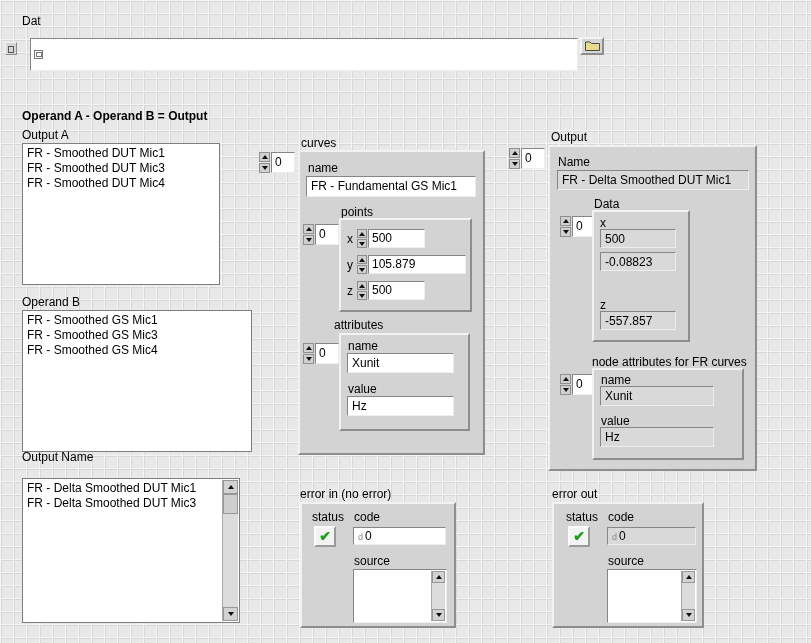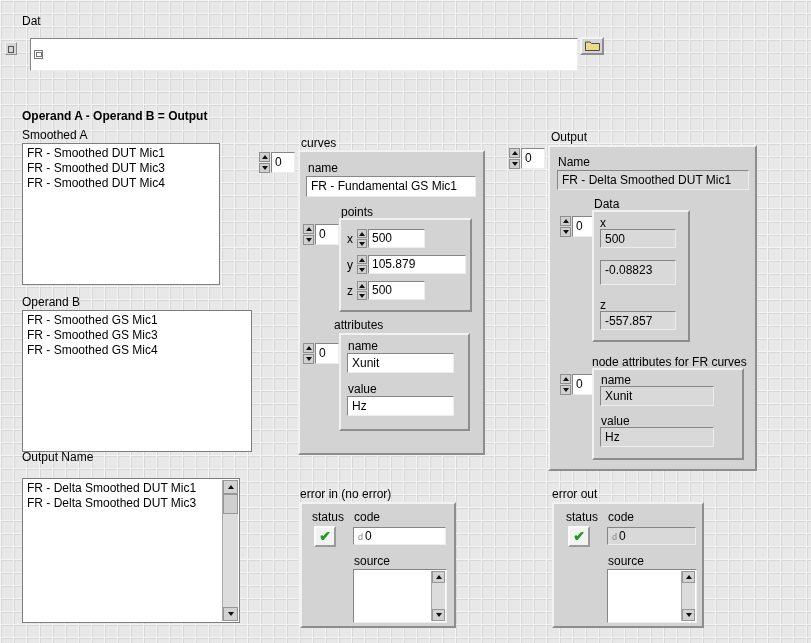--- a/index.html
+++ b/index.html
@@ -63,21 +63,21 @@
     <span class="pathval"></span>
   </div>
   <button class="browse-btn" style="left:580px;top:37px">
     <svg width="15" height="10" viewBox="0 0 15 10">
         <path d="M0.5 9.5 V1 H5 L6.5 2.5 H14.5 V9.5 Z" fill="#e9da8d" stroke="#4a4a4a" stroke-width="1"></path>
       </svg>
   </button>
 
   <div class="lbl bold" style="left:22px;top:109px">Operand A - Operand B = Output</div>
 
-  <div class="lbl" style="left:22px;top:128px">Smoothed A</div>
+  <div class="lbl" style="left:22px;top:128px">Output A</div>
   <div class="listbox" style="left:22px;top:143px;width:198px;height:142px">
     <div class="item">FR - Smoothed DUT Mic1</div>
     <div class="item">FR - Smoothed DUT Mic3</div>
     <div class="item">FR - Smoothed DUT Mic4</div>
   </div>
 
   <div class="lbl" style="left:22px;top:295px">Operand B</div>
   <div class="listbox" style="left:22px;top:310px;width:230px;height:142px">
     <div class="item">FR - Smoothed GS Mic1</div>
     <div class="item">FR - Smoothed GS Mic3</div>
@@ -213,21 +213,21 @@
         <div class="spin-btn">
             <div class="td"></div>
           </div>
       </div>
       <div class="idx-val">0</div>
     </div>
     <div class="cluster" style="left:42px;top:63px;width:98px;height:132px">
       <div class="lbl" style="left:6px;top:4px">x</div>
       <div class="field ind" style="left:6px;top:17px;width:76px;height:19px">500</div>
       <div class="lbl" style="left:6px;top:45px">y</div>
-      <div class="field ind" style="left:6px;top:48px;width:76px;height:25px">-0.08823</div>
+      <div class="field ind" style="left:6px;top:40px;width:76px;height:19px">-0.08823</div>
       <div class="lbl" style="left:6px;top:86px">z</div>
       <div class="field ind" style="left:6px;top:99px;width:76px;height:19px">-557.857</div>
     </div>
 
     <div class="lbl" style="left:42px;top:208px">node attributes for FR curves</div>
     <div class="idx-spin" style="left:10px;top:227px">
       <div class="spin-col">
         <div class="spin-btn">
             <div class="tu"></div>
           </div>

